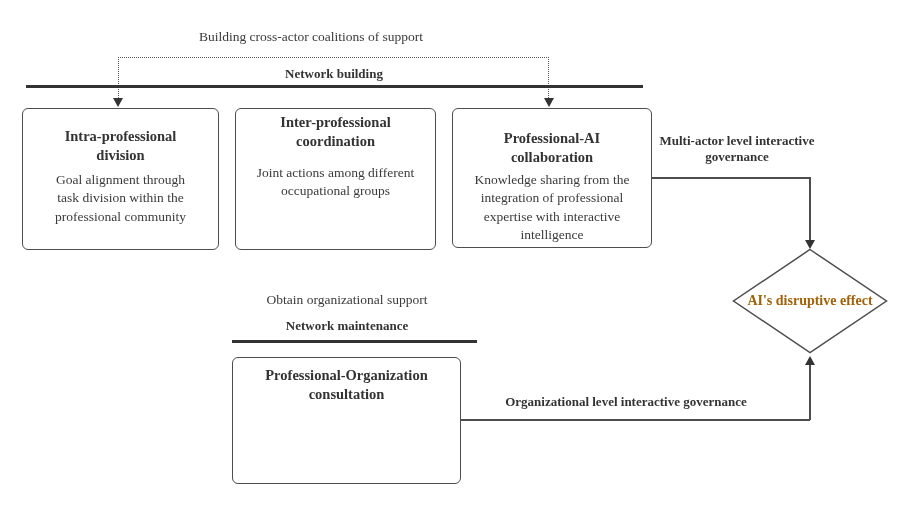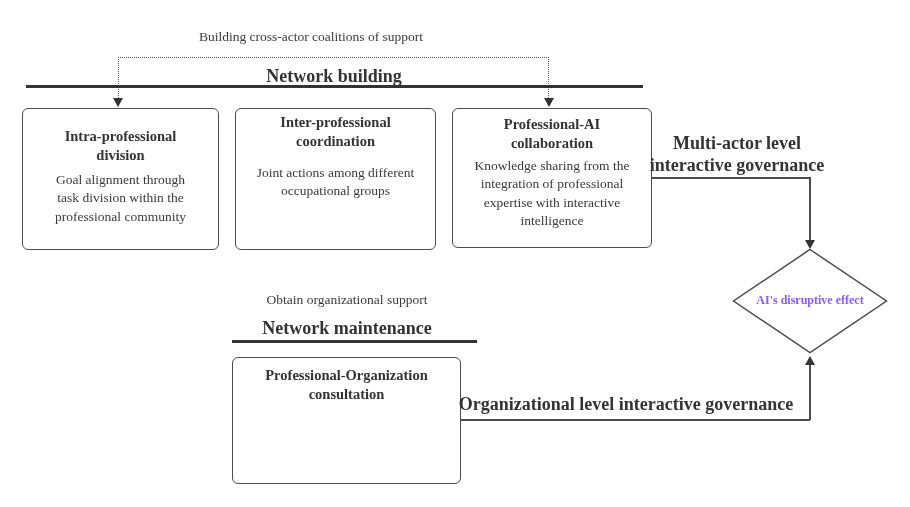--- a/index.html
+++ b/index.html
@@ -14,21 +14,21 @@
   }
   
   .lbl {
     position: absolute;
     transform: translateX(-50%);
     text-align: center;
     white-space: nowrap;
     font-size: 13.5px;
     color: #3a3a3a;
   }
-  .lbl.bold { font-weight: bold; font-size: 18px; color: #333333; }
+  .lbl.bold { font-weight: bold; font-size: 13px; color: #333333; }
   .lbl.wrap { white-space: normal; line-height: 1.2; }
   
   .nbox {
     position: absolute;
     box-sizing: border-box;
     border: 1.5px solid #4d4d4d;
     border-radius: 6px;
     background: #ffffff;
     text-align: center;
   }
@@ -65,23 +65,23 @@
     border-bottom: 9px solid #333333;
   }
   
   .diamond-wrap { position: absolute; left: 732px; top: 248px; width: 156px; height: 106px; }
   .diamond-wrap svg { display: block; }
   .diamond-label {
     position: absolute;
     left: 50%; top: 50%;
     transform: translate(-50%, -52%);
     font-weight: bold;
-    font-size: 12px;
+    font-size: 14px;
     white-space: nowrap;
-    color: #8b5cf6;
+    color: #a16207;
   }
 </style>
 </head>
 <body>
 
 <div class="canvas">
 
   <div class="lbl" style="left:311px; top:29px;">Building cross-actor coalitions of support</div>
 
   <div class="dot-h" style="left:118px; top:57px; width:431px;"></div>
@@ -96,21 +96,21 @@
   <div class="nbox" style="left:22px; top:108px; width:197px; height:142px; padding-top:18px;">
     <div class="title" style="width:150px;">Intra-professional division</div>
     <div class="body" style="width:152px;">Goal alignment through task division within the professional community</div>
   </div>
 
   <div class="nbox" style="left:235px; top:108px; width:201px; height:142px; padding-top:4px;">
     <div class="title" style="width:160px;">Inter-professional coordination</div>
     <div class="body" style="width:190px; margin-top:14px;">Joint actions among different occupational groups</div>
   </div>
 
-  <div class="nbox" style="left:452px; top:108px; width:200px; height:140px; padding-top:6px;">
+  <div class="nbox" style="left:452px; top:108px; width:200px; height:140px; padding-top:20px;">
     <div class="title" style="width:150px;">Professional-AI collaboration</div>
     <div class="body" style="width:172px; margin-top:5px;">Knowledge sharing from the integration of professional expertise with interactive intelligence</div>
   </div>
 
   <div class="lbl bold wrap" style="left:737px; top:133px; width:175px;">Multi-actor level interactive governance</div>
   <div class="sol-h" style="left:651px; top:177px; width:160px;"></div>
   <div class="sol-v" style="left:809px; top:177px; height:64px;"></div>
   <div class="arr-down" style="left:805px; top:240px;"></div>
 
   <div class="diamond-wrap">

